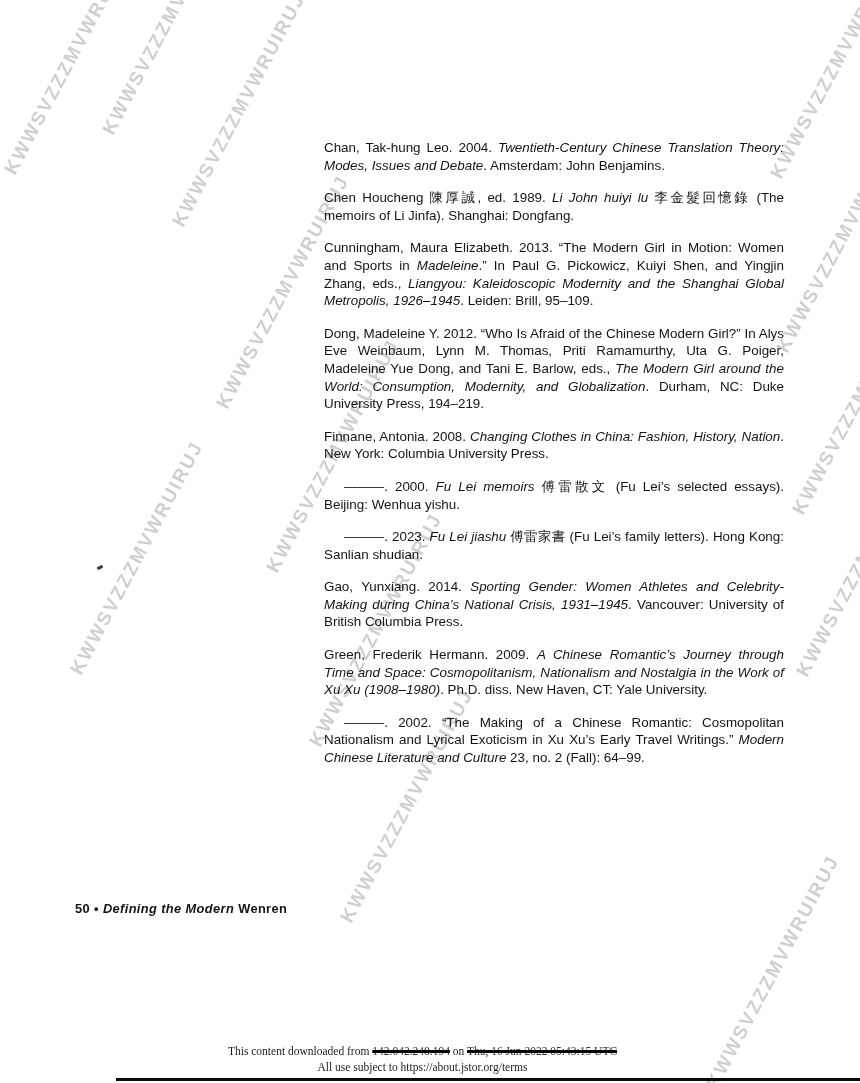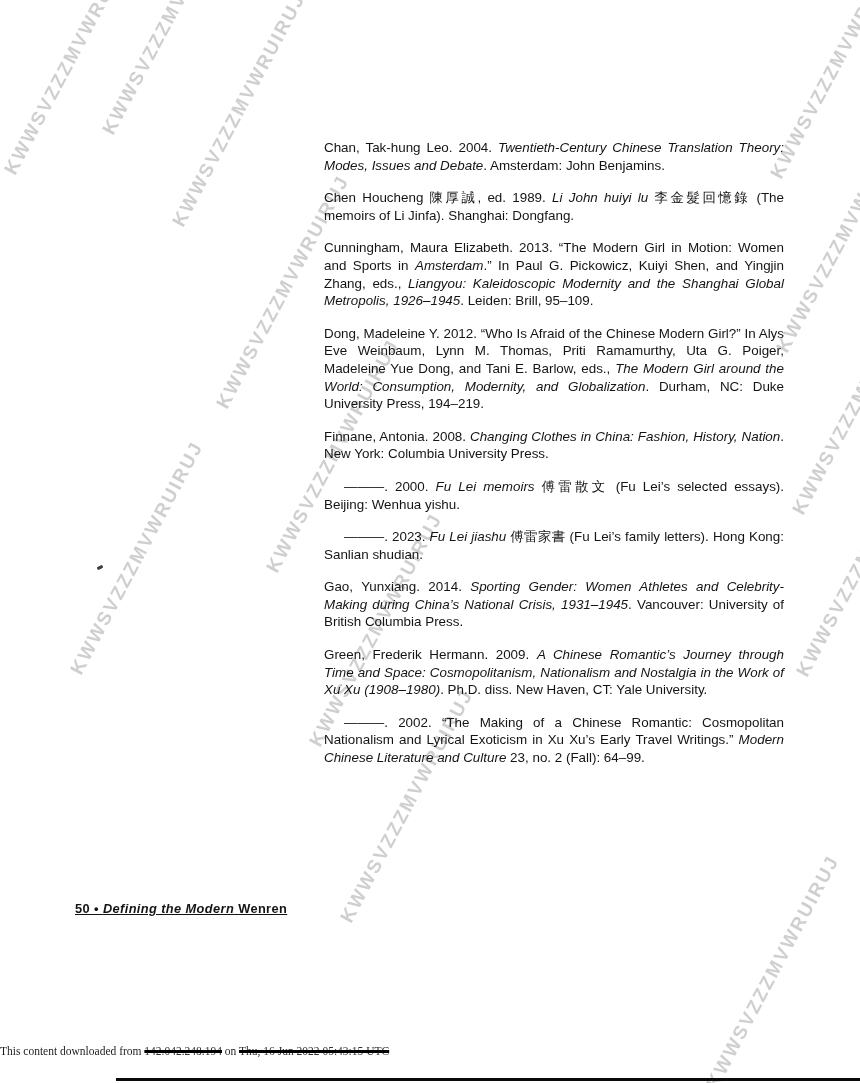--- a/index.html
+++ b/index.html
@@ -40,29 +40,28 @@
   .it { font-style: italic; }
 
   
   .page-footer {
     position: absolute;
     left: 75px; top: 901px;
     font-size: 12.8px;
     font-weight: bold;
     letter-spacing: 0.4px;
     white-space: nowrap;
-    text-decoration: underline;
   }
   .page-footer .it { font-style: italic; }
 
   
   .jstor {
     position: absolute;
     left: 0; right: 15px; top: 1043px;
-    text-align: left;
+    text-align: center;
     font-family: "Liberation Serif", serif;
     font-size: 11.5px;
     line-height: 16px;
     color: #1d1d1d;
   }
   .struck {
     text-decoration: line-through;
     text-decoration-thickness: 3px;
     text-decoration-color: #000;
     color: #333;
@@ -100,36 +99,39 @@
     <div class="wm" style="left:766px; top:172px;">KWWSVZZZMVWRUIRUJ</div>
     <div class="wm" style="left:772px; top:346px;">KWWSVZZZMVWRUIRUJ</div>
     <div class="wm" style="left:788px; top:508px;">KWWSVZZZMVWRUIRUJ</div>
     <div class="wm" style="left:792px; top:670px;">KWWSVZZZMVWRUIRUJ</div>
     <div class="wm" style="left:702px; top:1082px;">KWWSVZZZMVWRUIRUJ</div>
   </div>
 
   <div class="refs">
       <p class="ref"><span>Chan, Tak-hung Leo. 2004. </span><span class="it">Twentieth-Century Chinese Translation Theory: Modes, Issues and Debate</span><span>. Amsterdam: John Benjamins.</span></p>
       <p class="ref"><span>Chen Houcheng 陳厚誠, ed. 1989. </span><span class="it">Li John huiyi lu</span><span> 李金髮回憶錄 (The memoirs of Li Jinfa). Shanghai: Dongfang.</span></p>
-      <p class="ref"><span>Cunningham, Maura Elizabeth. 2013. “The Modern Girl in Motion: Women and Sports in </span><span class="it">Amsterdam</span><span>.” In Paul G. Pickowicz, Kuiyi Shen, and Yingjin Zhang, eds., </span><span class="it">Liangyou: Kaleidoscopic Modernity and the Shanghai Global Metropolis, 1926–1945</span><span>. Leiden: Brill, 95–109.</span></p>
+      <p class="ref"><span>Cunningham, Maura Elizabeth. 2013. “The Modern Girl in Motion: Women and Sports in </span><span class="it">Madeleine</span><span>.” In Paul G. Pickowicz, Kuiyi Shen, and Yingjin Zhang, eds., </span><span class="it">Liangyou: Kaleidoscopic Modernity and the Shanghai Global Metropolis, 1926–1945</span><span>. Leiden: Brill, 95–109.</span></p>
       <p class="ref"><span>Dong, Madeleine Y. 2012. “Who Is Afraid of the Chinese Modern Girl?” In Alys Eve Weinbaum, Lynn M. Thomas, Priti Ramamurthy, Uta G. Poiger, Madeleine Yue Dong, and Tani E. Barlow, eds., </span><span class="it">The Modern Girl around the World: Consumption, Modernity, and Globalization</span><span>. Durham, NC: Duke University Press, 194–219.</span></p>
       <p class="ref"><span>Finnane, Antonia. 2008. </span><span class="it">Changing Clothes in China: Fashion, History, Nation</span><span>. New York: Columbia University Press.</span></p>
       <p class="ref indent"><span>———. 2000. </span><span class="it">Fu Lei memoirs</span><span> 傅雷散文 (Fu Lei’s selected essays). Beijing: Wenhua yishu.</span></p>
       <p class="ref indent"><span>———. 2023. </span><span class="it">Fu Lei jiashu</span><span> 傅雷家書 (Fu Lei’s family letters). Hong Kong: Sanlian shudian.</span></p>
       <p class="ref"><span>Gao, Yunxiang. 2014. </span><span class="it">Sporting Gender: Women Athletes and Celebrity-Making during China’s National Crisis, 1931–1945</span><span>. Vancouver: University of British Columbia Press.</span></p>
       <p class="ref"><span>Green, Frederik Hermann. 2009. </span><span class="it">A Chinese Romantic’s Journey through Time and Space: Cosmopolitanism, Nationalism and Nostalgia in the Work of Xu Xu (1908–1980)</span><span>. Ph.D. diss. New Haven, CT: Yale University.</span></p>
       <p class="ref indent"><span>———. 2002. “The Making of a Chinese Romantic: Cosmopolitan Nationalism and Lyrical Exoticism in Xu Xu’s Early Travel Writings.” </span><span class="it">Modern Chinese Literature and Culture</span><span> 23, no. 2 (Fall): 64–99.</span></p>
     </div>
 
   <div class="artifact-dot"></div>
 
   <div class="page-footer"><span>50</span><span> </span><span>•</span><span> </span><span class="it">Defining the Modern</span><span> </span><span>Wenren</span></div>
 
   <div class="jstor">
     <div><span>This content downloaded from</span>
       <span class="struck">142.042.248.194</span>
       <span>on</span>
       <span class="struck">Thu, 16 Jun 2022 05:43:15 UTC</span></div>
+    <div>
+      <span>All use subject to https://about.jstor.org/terms</span>
+    </div>
   </div>
 
   <div class="scan-edge"></div>
 
 </div>
 
 </body></html>

